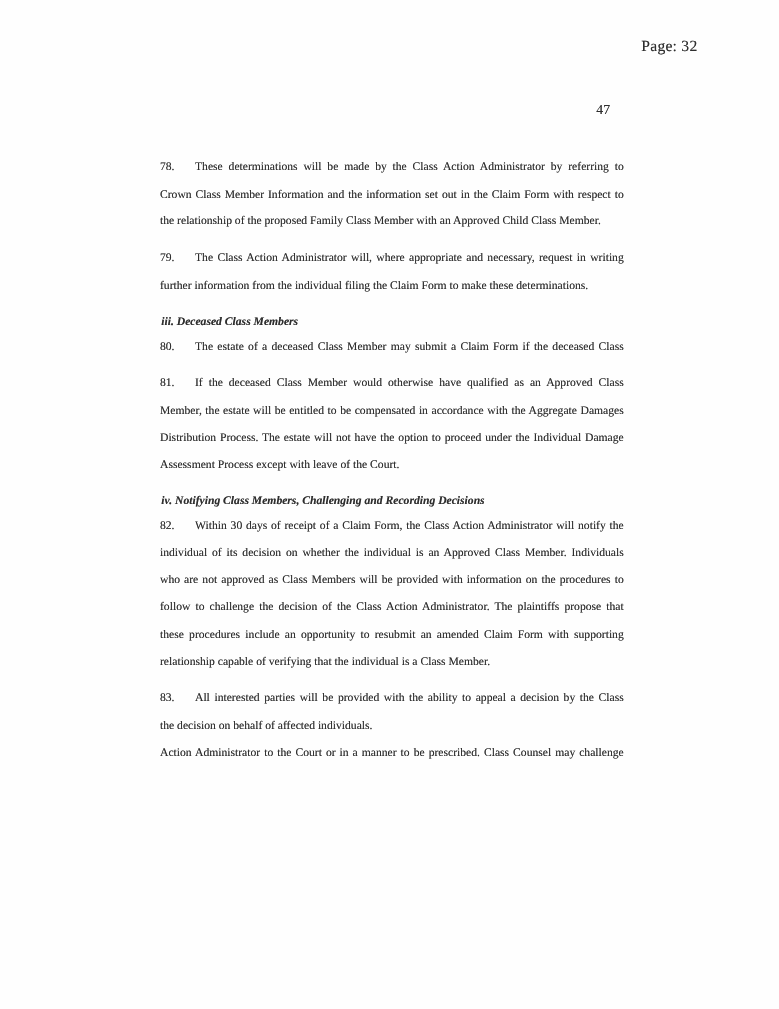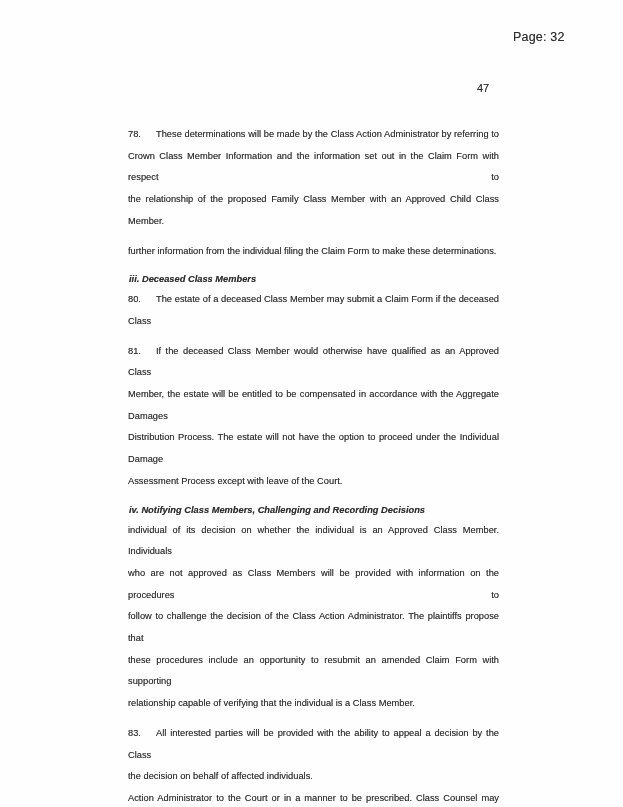--- a/index.html
+++ b/index.html
@@ -6,21 +6,21 @@
     margin: 0;
     padding: 0;
     background: #ffffff;
   }
   .page {
     position: relative;
     width: 623px;
     height: 807px;
     background: #fefefe;
     overflow: hidden;
-    font-family: Liberation Sans, sans-serif;
+    font-family: Liberation Serif, serif;
     color: #2e2e2e;
     text-shadow: 0 0 0.5px rgba(46,46,46,0.55);
   }
   .page-header {
     position: absolute;
     top: 30px;
     left: 513px;
     font-size: 12.5px;
     letter-spacing: 0.2px;
     white-space: nowrap;
@@ -70,34 +70,36 @@
 <div class="page">
   <div class="page-header">Page: 32</div>
   <div class="folio-number">47</div>
   <div class="doc-body">
       <div class="para">
         <div class="line"><span class="pnum">78.</span>These determinations will be made by the Class Action Administrator by referring to</div>
         <div class="line">Crown Class Member Information and the information set out in the Claim Form with respect to</div>
         <div class="line last">the relationship of the proposed Family Class Member with an Approved Child Class Member.</div>
       </div>
       <div class="para">
+        <div class="line"><span class="pnum">79.</span>The Class Action Administrator will, where appropriate and necessary, request in writing</div>
         <div class="line last">further information from the individual filing the Claim Form to make these determinations.</div>
       </div>
       <div class="heading">iii. Deceased Class Members</div>
       <div class="para">
         <div class="line"><span class="pnum">80.</span>The estate of a deceased Class Member may submit a Claim Form if the deceased Class</div>
       </div>
       <div class="para">
         <div class="line"><span class="pnum">81.</span>If the deceased Class Member would otherwise have qualified as an Approved Class</div>
         <div class="line">Member, the estate will be entitled to be compensated in accordance with the Aggregate Damages</div>
         <div class="line">Distribution Process. The estate will not have the option to proceed under the Individual Damage</div>
         <div class="line last">Assessment Process except with leave of the Court.</div>
       </div>
       <div class="heading">iv. Notifying Class Members, Challenging and Recording Decisions</div>
       <div class="para">
+        <div class="line"><span class="pnum">82.</span>Within 30 days of receipt of a Claim Form, the Class Action Administrator will notify the</div>
         <div class="line">individual of its decision on whether the individual is an Approved Class Member. Individuals</div>
         <div class="line">who are not approved as Class Members will be provided with information on the procedures to</div>
         <div class="line">follow to challenge the decision of the Class Action Administrator. The plaintiffs propose that</div>
         <div class="line">these procedures include an opportunity to resubmit an amended Claim Form with supporting</div>
         <div class="line last">relationship capable of verifying that the individual is a Class Member.</div>
       </div>
       <div class="para">
         <div class="line"><span class="pnum">83.</span>All interested parties will be provided with the ability to appeal a decision by the Class</div>
         <div class="line last">the decision on behalf of affected individuals.</div>
         <div class="line">Action Administrator to the Court or in a manner to be prescribed. Class Counsel may challenge</div>

